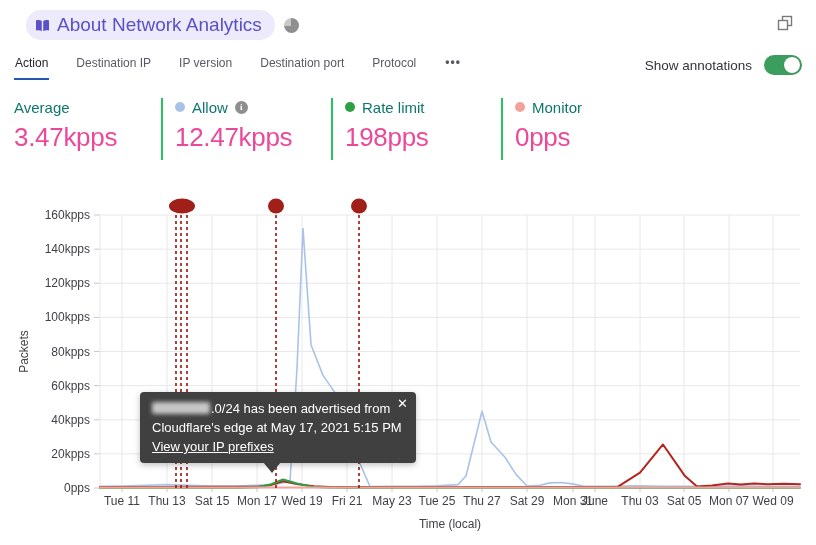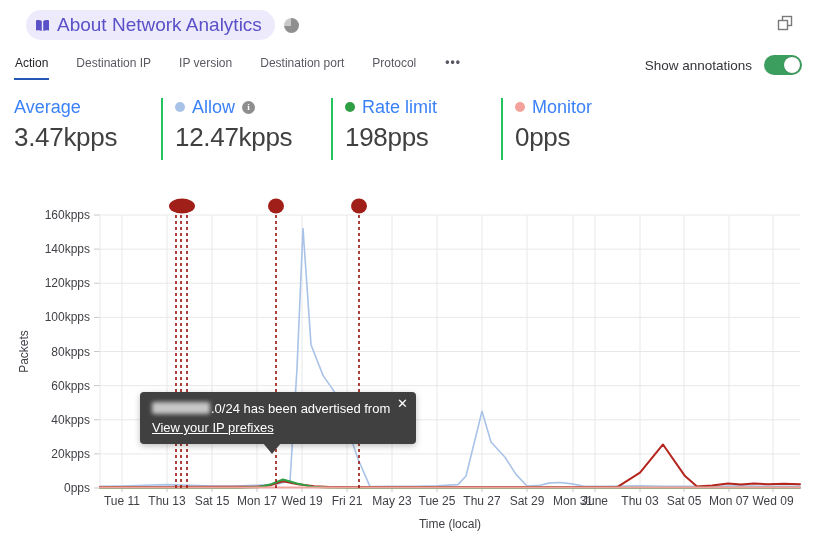--- a/index.html
+++ b/index.html
@@ -31,23 +31,23 @@
     border-radius:50%; background:#fff; box-shadow:0 0 1px rgba(0,0,0,.4); }
 
   
   .stats-row { display:flex; margin-top:18px; height:62px; }
   .stat { padding-right:10px; }
   .stat + .stat { border-left:2px solid #22c55e; padding-left:12px; }
   .stat.c1 { width:147px; }
   .stat.c2 { width:170px; }
   .stat.c3 { width:166px; }
   .stat.c4 { width:170px; }
-  .stat-label { display:flex; align-items:center; gap:7px; font-size:18px; color:#3b82f6; height:18px; }
+  .stat-label { display:flex; align-items:center; gap:7px; font-size:15px; color:#0f766e; height:18px; }
   .stat-dot { width:10px; height:10px; border-radius:50%; flex:0 0 auto; }
-  .stat-value { font-size:26px; font-weight:500; color:#404040; margin-top:6px; letter-spacing:-.3px; }
+  .stat-value { font-size:26px; font-weight:500; color:#ec4899; margin-top:6px; letter-spacing:-.3px; }
   .info-icon { width:13px; height:13px; border-radius:50%; background:#8e8e8e; position:relative; cursor:pointer; }
   .info-icon::after { content:'i'; position:absolute; left:0; top:0; width:13px; height:13px;
     color:#fff; font-size:9px; font-weight:700; text-align:center; line-height:13px; font-family:"Liberation Serif",serif; }
 
   
   .chart-wrap { margin-top:30px; position:relative; }
   svg text { font-family:"Liberation Sans", sans-serif; }
 
   
   .anno-tooltip { position:absolute; left:126px; top:202px; width:276px; background:#404040;
@@ -213,17 +213,18 @@
       <line x1="345" y1="25" x2="345" y2="298" stroke="#a02019" stroke-width="1.7" stroke-dasharray="3 3"></line>
       <ellipse cx="168" cy="16" rx="13" ry="7.5" fill="#a02019"></ellipse>
       <ellipse cx="262" cy="16" rx="8" ry="7.5" fill="#a02019"></ellipse>
       <ellipse cx="345" cy="16" rx="8" ry="7.5" fill="#a02019"></ellipse>
       <text x="14" y="161.5" text-anchor="middle" fill="#3f3f46" font-size="12" transform="rotate(-90 14 161.5)">Packets</text>
       <text x="436" y="338" text-anchor="middle" fill="#3f3f46" font-size="12">Time (local)</text>
     </svg>
 
   <div class="anno-tooltip">
     <div><span class="redacted"></span><span>.0/24 has been advertised from</span></div>
+    <div>Cloudflare's edge at May 17, 2021 5:15 PM</div>
     <div><span class="ip-link">View your IP prefixes</span></div>
     <span class="anno-close">✕</span>
     <div class="arrow"></div>
   </div>
 </div>
 
 </body></html>

